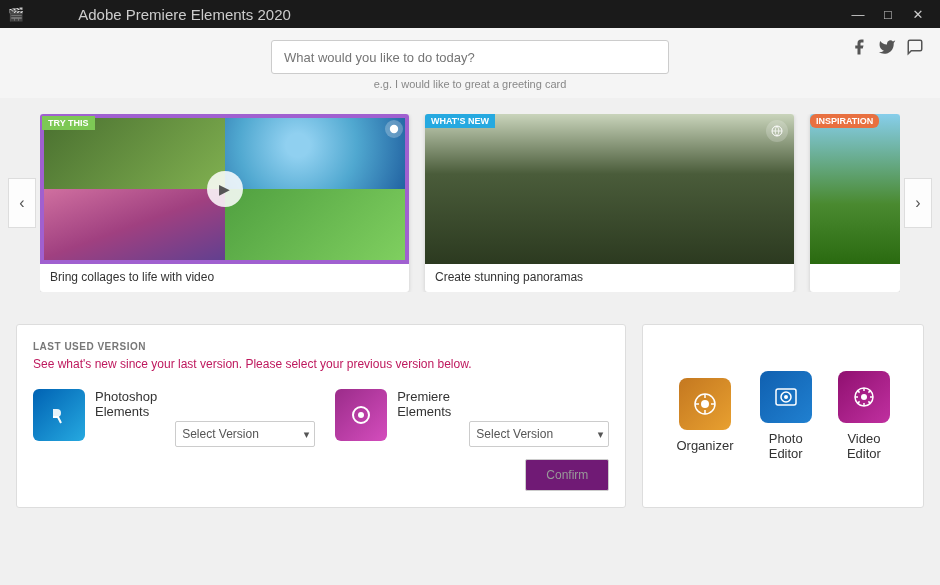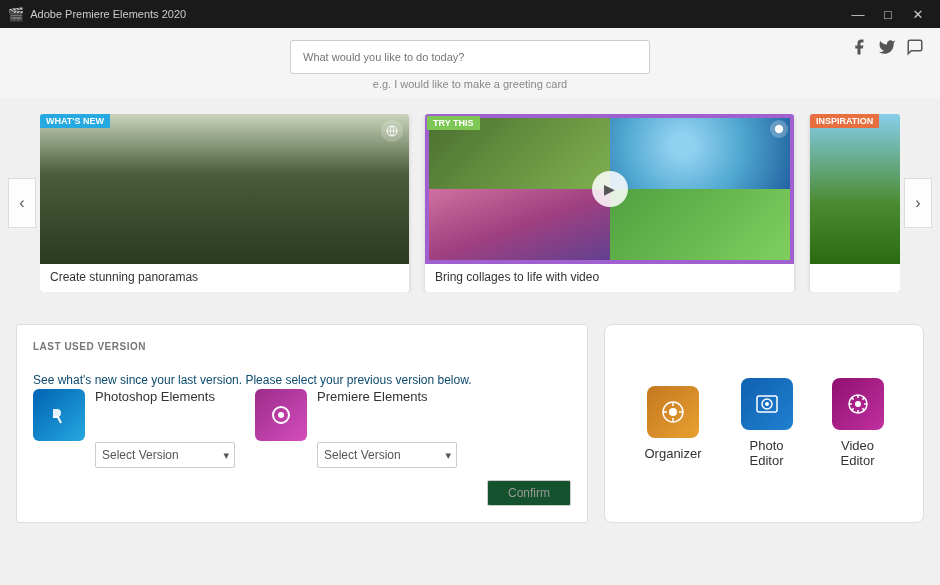--- a/index.html
+++ b/index.html
@@ -8,21 +8,21 @@
     
     .title-bar {
       background: #1a1a1a;
       height: 28px;
       display: flex;
       align-items: center;
       padding: 0 8px;
       justify-content: space-between;
     }
     .title-bar-left { display: flex; align-items: center; gap: 6px; }
-    .title-bar-title { color: #ccc; font-size: 11px; }
+    .title-bar-title { color: #ccc; font-size: 15px; margin-left: 48px; }
     .title-bar-controls { display: flex; gap: 2px; }
     .title-bar-btn {
       width: 28px; height: 28px;
       background: transparent;
       border: none;
       color: #ccc;
       font-size: 13px;
       cursor: pointer;
       display: flex; align-items: center; justify-content: center;
     }
@@ -30,26 +30,26 @@
     
     .header {
       background: #f5f5f5;
       padding: 12px 16px 8px;
       display: flex;
       flex-direction: column;
       align-items: center;
       position: relative;
     }
     .search-bar {
-      width: 360px;
+      width: 398px;
       height: 34px;
       border: 1px solid #ccc;
       border-radius: 3px;
       padding: 0 12px;
-      font-size: 11px;
+      font-size: 13px;
       color: #888;
       background: white;
       outline: none;
     }
     .search-hint { font-size: 11px; color: #888; margin-top: 4px; }
     .header-icons {
       position: absolute;
       right: 16px;
       top: 10px;
       display: flex;
@@ -114,21 +114,21 @@
       top: 0;
       left: 0;
       padding: 2px 6px;
       font-size: 9px;
       font-weight: bold;
       color: white;
       z-index: 5;
     }
     .badge-try { background: #7dc855; }
     .badge-new { background: #26a9e0; }
-    .badge-inspiration { background: #e87040; }
+    .badge-inspiration { background: #e87040; border-radius: 6px; }
 
     .card-overlay-icon {
       position: absolute;
       top: 6px;
       right: 6px;
       width: 22px;
       height: 22px;
       background: rgba(255,255,255,0.2);
       border-radius: 50%;
       display: flex;
@@ -173,25 +173,26 @@
       border: 1px solid #ddd;
       border-radius: 3px;
       padding: 16px;
       flex: 1;
     }
     .panel-label {
       font-size: 10px;
       font-weight: bold;
       color: #777;
       letter-spacing: 0.5px;
-      margin-bottom: 20px;
+      margin-bottom: 4px;
     }
     .panel-description {
       font-size: 12px;
-      color: #0c4a6e;
+      color: #be185d;
+      margin-bottom: 16px;
       line-height: 1.4;
     }
     .products-row {
       display: flex;
       gap: 20px;
     }
     .product-item {
       display: flex;
       align-items: flex-start;
       gap: 10px;
@@ -200,21 +201,21 @@
       width: 52px;
       height: 52px;
       border-radius: 6px;
       display: flex;
       align-items: center;
       justify-content: center;
       flex-shrink: 0;
     }
     .product-icon.photoshop { background: linear-gradient(135deg, #0062b3 0%, #26a9e0 100%); }
     .product-icon.premiere { background: linear-gradient(135deg, #9b2c8a 0%, #d44dbd 100%); }
-    .product-info { display: flex; flex-direction: column; gap: 6px; }
+    .product-info { display: flex; gap: 18px; }
     .product-name { font-size: 13px; color: #333; font-weight: 500; }
     .version-select {
       height: 26px;
       border: 1px solid #ccc;
       border-radius: 2px;
       font-size: 12px;
       color: #555;
       background: white;
       padding: 0 20px 0 6px;
       width: 140px;
@@ -233,35 +234,35 @@
       font-size: 11px;
       color: #555;
       pointer-events: none;
     }
     .confirm-row {
       display: flex;
       justify-content: flex-end;
       margin-top: 12px;
     }
     .confirm-btn {
-      height: 26px;
+      height: 32px;
       padding: 0 20px;
-      background: #14532d;
+      background: #701a75;
       border: 1px solid #ccc;
       border-radius: 2px;
       font-size: 12px;
       color: #999;
       cursor: not-allowed;
     }
 
     
     .quick-launch-panel {
       background: white;
       border: 1px solid #ddd;
-      border-radius: 8px;
+      border-radius: 3px;
       padding: 16px 20px;
       width: 320px;
       display: flex;
       align-items: center;
       justify-content: space-around;
     }
     .launch-item {
       display: flex;
       flex-direction: column;
       align-items: center;
@@ -313,21 +314,21 @@
   </div>
   <div class="title-bar-controls">
     <button class="title-bar-btn">—</button>
     <button class="title-bar-btn">□</button>
     <button class="title-bar-btn close">✕</button>
   </div>
 </div>
 
 <div class="header">
   <input class="search-bar" type="text" placeholder="What would you like to do today?" style="">
-  <span class="search-hint">e.g. I would like to make a greeting card</span>
+  <span class="search-hint">e.g. I would like to great a greeting card</span>
   <div class="header-icons">
     <span class="header-icon" title="Facebook">
       <svg width="18" height="18" viewBox="0 0 24 24" fill="#555">
           <path d="M18 2h-3a5 5 0 0 0-5 5v3H7v4h3v8h4v-8h3l1-4h-4V7a1 1 0 0 1 1-1h3z"></path>
         </svg>
     </span>
     <span class="header-icon" title="Twitter">
       <svg width="18" height="18" viewBox="0 0 24 24" fill="#555">
           <path d="M23 3a10.9 10.9 0 0 1-3.14 1.53 4.48 4.48 0 0 0-7.86 3v1A10.66 10.66 0 0 1 3 4s-4 9 5 13a11.64 11.64 0 0 1-7 2c9 5 20 0 20-11.5a4.5 4.5 0 0 0-.08-.83A7.72 7.72 0 0 0 23 3z"></path>
         </svg>
@@ -337,33 +338,20 @@
           <path d="M21 15a2 2 0 0 1-2 2H7l-4 4V5a2 2 0 0 1 2-2h14a2 2 0 0 1 2 2z"></path>
         </svg>
     </span>
   </div>
 </div>
 
 <div class="carousel-section">
   <button class="carousel-nav left">‹</button>
 
   <div class="carousel-items">
-
-    <div class="carousel-card">
-      <div class="card-image img-dark-forest" style="height:150px;position:relative;">
-        <div class="card-badge badge-new">WHAT'S NEW</div>
-        <div class="card-overlay-icon">
-          <svg width="12" height="12" viewBox="0 0 24 24" fill="white">
-              <circle cx="12" cy="12" r="10" stroke="white" stroke-width="2" fill="none"></circle>
-              <path d="M2 12h20M12 2a15.3 15.3 0 0 1 0 20M12 2a15.3 15.3 0 0 0 0 20" stroke="white" stroke-width="1.5" fill="none"></path>
-            </svg>
-        </div>
-      </div>
-      <div class="card-caption">Create stunning panoramas</div>
-    </div>
 
     <div class="carousel-card">
       <div class="card-image">
         <div class="collage-grid">
           <div class="collage-cell c1"></div>
           <div class="collage-cell c2">
             <div style="position:absolute;top:4px;right:4px;width:18px;height:18px;background:rgba(255,255,255,0.25);border-radius:50%;display:flex;align-items:center;justify-content:center;">
               <svg width="10" height="10" viewBox="0 0 24 24" fill="white">
                   <circle cx="12" cy="12" r="10"></circle>
                   <path d="M12 8v4l3 3" stroke="white" stroke-width="2" fill="none"></path>
@@ -372,20 +360,33 @@
           </div>
           <div class="collage-cell c3"></div>
           <div class="collage-cell c4"></div>
           <div class="card-badge badge-try" style="position:absolute;top:0;left:0;z-index:5;">TRY THIS</div>
           <div class="play-btn">▶</div>
         </div>
       </div>
       <div class="card-caption">Bring collages to life with video</div>
     </div>
 
+    <div class="carousel-card">
+      <div class="card-image img-dark-forest" style="height:150px;position:relative;">
+        <div class="card-badge badge-new">WHAT'S NEW</div>
+        <div class="card-overlay-icon">
+          <svg width="12" height="12" viewBox="0 0 24 24" fill="white">
+              <circle cx="12" cy="12" r="10" stroke="white" stroke-width="2" fill="none"></circle>
+              <path d="M2 12h20M12 2a15.3 15.3 0 0 1 0 20M12 2a15.3 15.3 0 0 0 0 20" stroke="white" stroke-width="1.5" fill="none"></path>
+            </svg>
+        </div>
+      </div>
+      <div class="card-caption">Create stunning panoramas</div>
+    </div>
+
     <div class="carousel-card" style="max-width:90px;overflow:hidden;">
       <div class="card-image img-green-meadow" style="height:150px;position:relative;">
         <div class="card-badge badge-inspiration">INSPIRATION</div>
       </div>
     </div>
   </div>
 
   <button class="carousel-nav right">›</button>
 </div>
 

